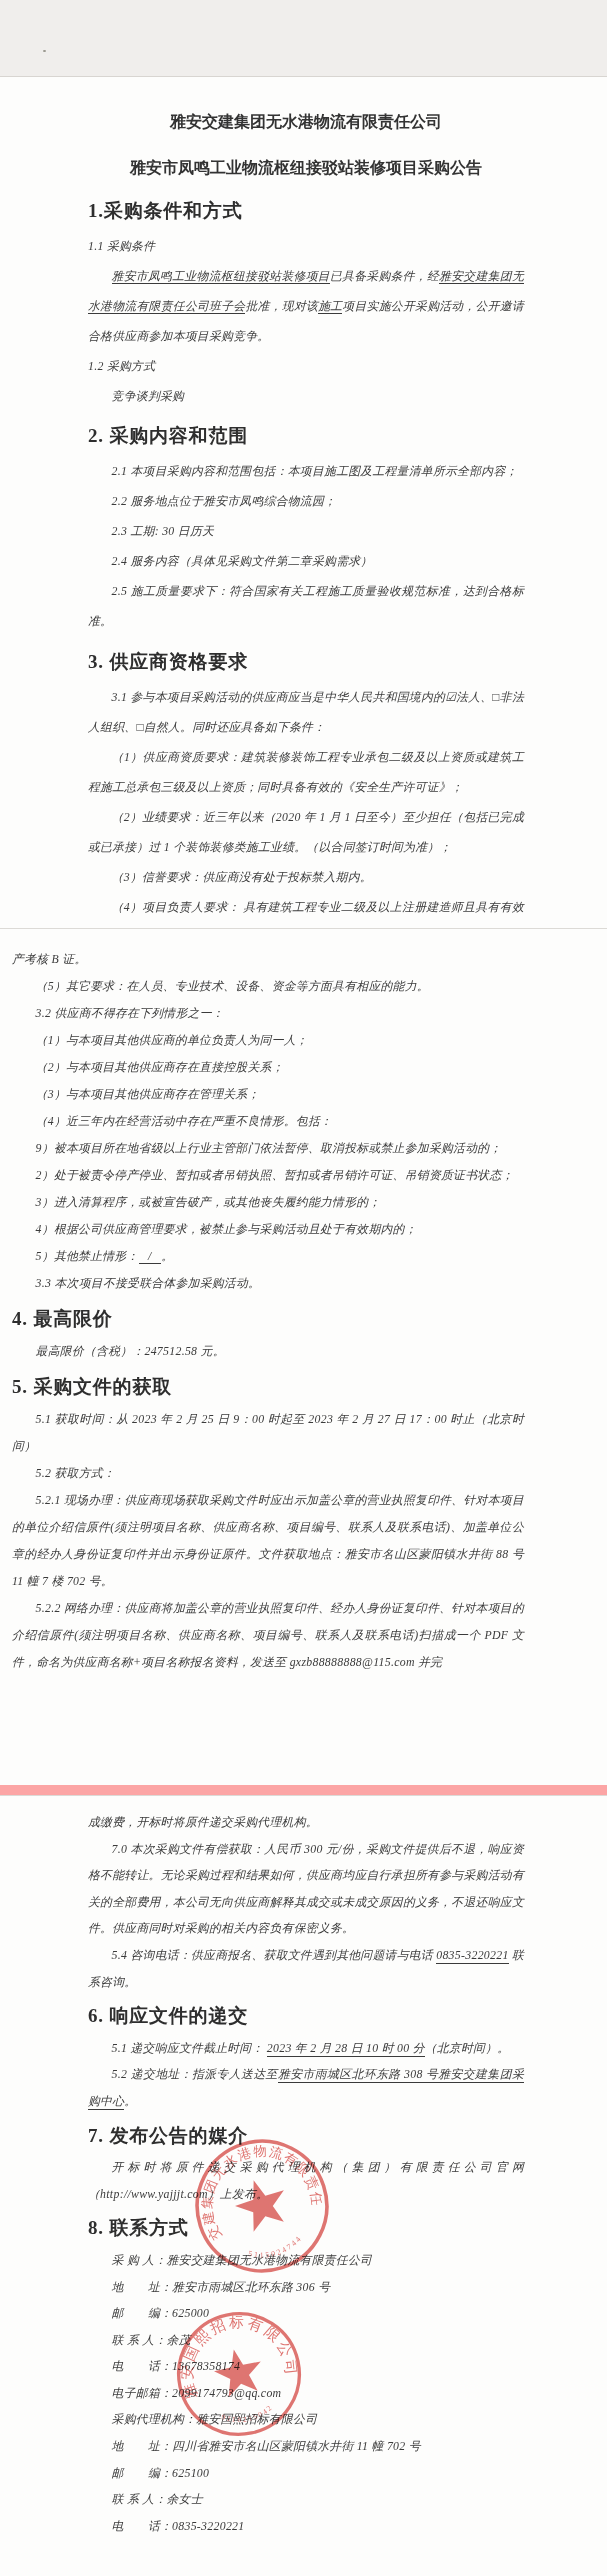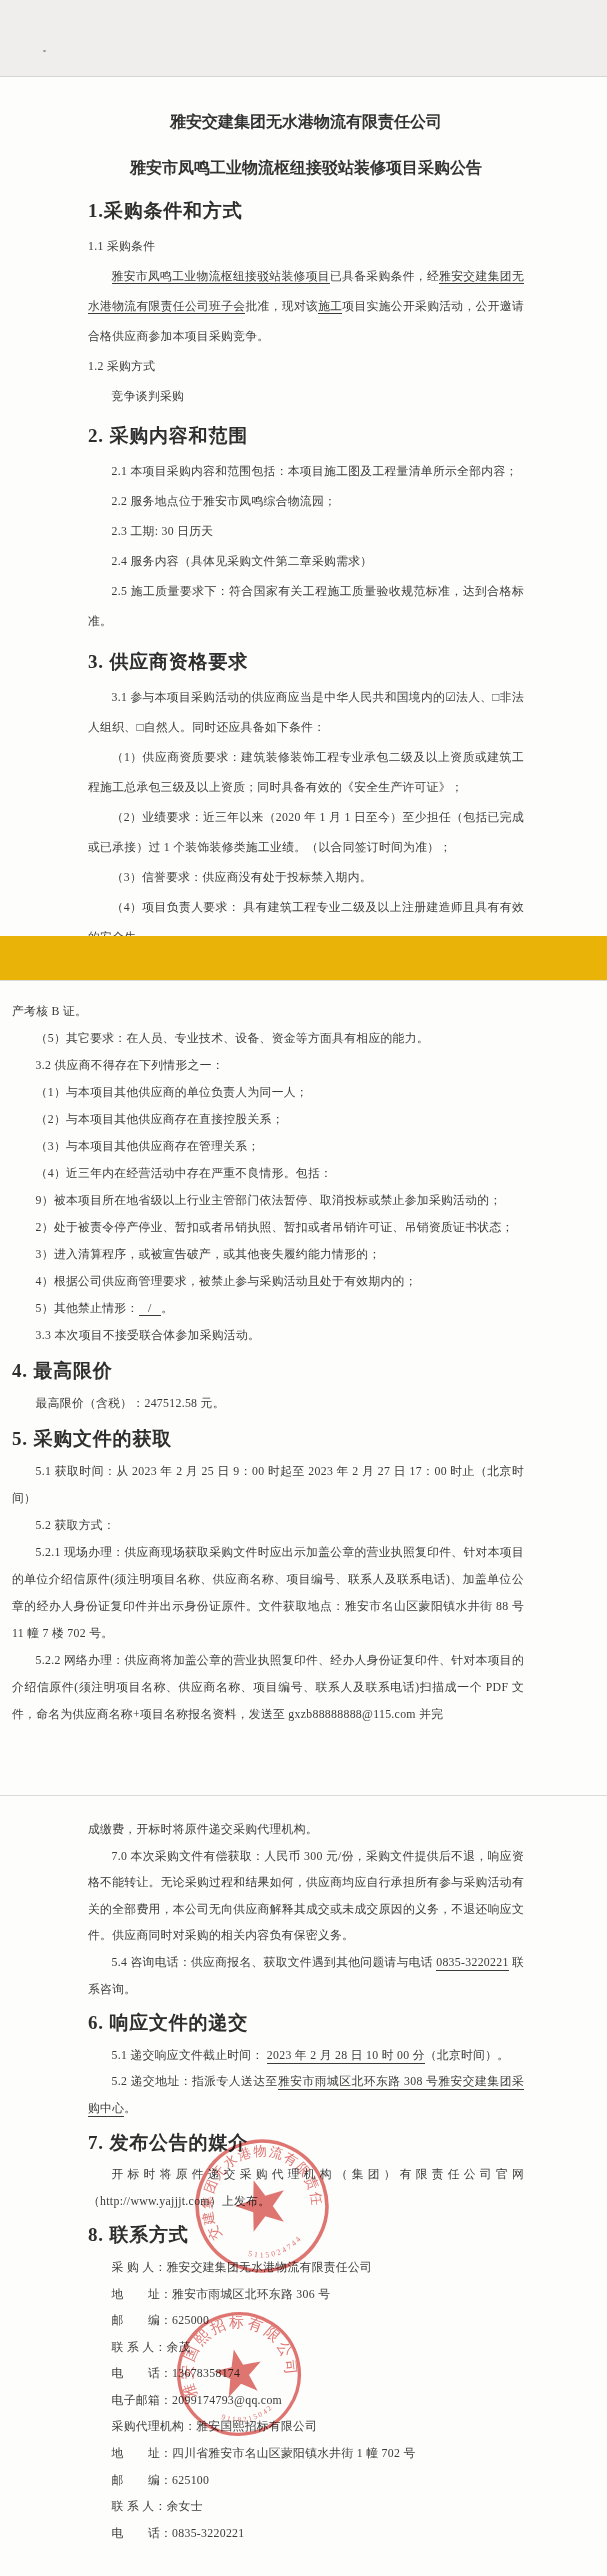--- a/index.html
+++ b/index.html
@@ -1,53 +1,53 @@
 <!DOCTYPE html>
 <html style="font-size:12px"><head>
 <meta charset="utf-8">
 <style>
   html,body{margin:0;padding:0;background:#ffffff;}
   .canvas{
     position:relative;
     width:608px;height:2576px;
     margin:0;
-    background:#eab308;
+    background:#fca5a5;
     font-family:"Liberation Serif","DejaVu Serif",serif;
     color:#3b3b3b;
     overflow:hidden;
   }
   .top-band{
     position:absolute;top:0;left:0;width:608px;height:76px;
     background:#f0eeec;border-bottom:0.8px solid #d8d5d1;
   }
   .speck{position:absolute;background:#9a9890;border-radius:50%;}
   .page{
     position:absolute;left:0;width:608px;
     box-sizing:border-box;
     padding:16.7px 84px 0 88px;
     background:#fdfdfc;
     overflow:hidden;
   }
   .page1{top:77px;height:859px;}
-  .page2{top:980px;height:857px;border-top:0.8px solid #dcdad6;padding-left:12px;}
-  .page3{top:1795px;height:781px;border-top:0.8px solid #dcdad6;padding-top:20px;}
+  .page2{top:928px;height:857px;border-top:0.8px solid #dcdad6;padding-left:12px;}
+  .page3{top:1795px;height:781px;border-top:0.8px solid #dcdad6;padding-top:13px;}
   .doc-title{
     text-align:center;font-weight:bold;font-size:16px;line-height:35px;
     margin:10.6px 0 0 0;color:#333;
   }
   .title-block{margin-bottom:12px;}
   h2.sec{
     font-size:19px;font-weight:bold;color:#2e2e2e;
     line-height:23px;margin:13.7px 0 9px 0;letter-spacing:0.8px;
   }
   .page2 h2.sec{margin:10.6px 0 7.6px 0;}
   .page3 h2.sec{margin:9px 0 7.6px 0;}
   p.body{
     font-size:11.8px;line-height:30px;margin:0;
-    text-indent:2em;letter-spacing:0.3px;text-align:justify;
+    text-indent:2em;letter-spacing:0.3px;text-align:justify;font-style:italic;
   }
   .page2 p.body{line-height:27px;}
   .page3 p.body{line-height:26.6px;}
   p.flush{text-indent:0;}
   p.noindent{text-indent:0;}
   .u{border-bottom:0.8px solid currentColor;padding-bottom:0.8px;}
   .u-slash{border-bottom:0.8px solid currentColor;white-space:pre;padding:0 3px;}
   .stamp{
     position:absolute;opacity:0.8;mix-blend-mode:multiply;
     pointer-events:none;
@@ -130,21 +130,21 @@
     <p class="body">开标时将原件递交采购代理机构（集团）有限责任公司官网（http://www.yajjjt.com）上发布。</p>
 
     <h2 class="sec">8.  联系方式</h2>
     <p class="body">采 购 人：雅安交建集团无水港物流有限责任公司</p>
     <p class="body">地　　址：雅安市雨城区北环东路 306 号</p>
     <p class="body">邮　　编：625000</p>
     <p class="body">联 系 人：余茂</p>
     <p class="body">电　　话：13678358174</p>
     <p class="body">电子邮箱：2099174793@qq.com</p>
     <p class="body">采购代理机构：雅安国熙招标有限公司</p>
-    <p class="body">地　　址：四川省雅安市名山区蒙阳镇水井街 1 幢 702 号</p>
+    <p class="body">地　　址：四川省雅安市名山区蒙阳镇水井街 11 幢 702 号</p>
     <p class="body">邮　　编：625100</p>
     <p class="body">联 系 人：余女士</p>
     <p class="body">电　　话：0835-3220221</p>
   </div>
 
   <svg class="stamp stamp1" viewBox="-100 -100 200 200">
     <defs>
       <path id="arc-name-1" d="M -65.8 23.9 A 70 70 0 1 1 65.8 23.9"></path>
       <path id="arc-num-1" d="M -46 55 A 71.7 71.7 0 0 0 46 55"></path>
     </defs>

